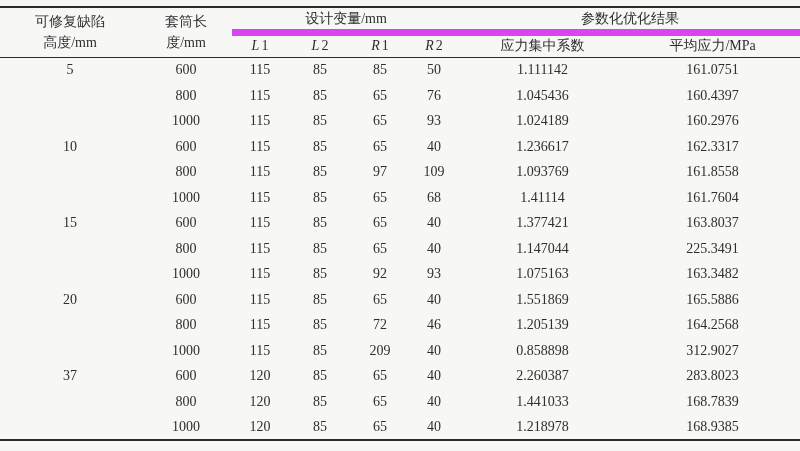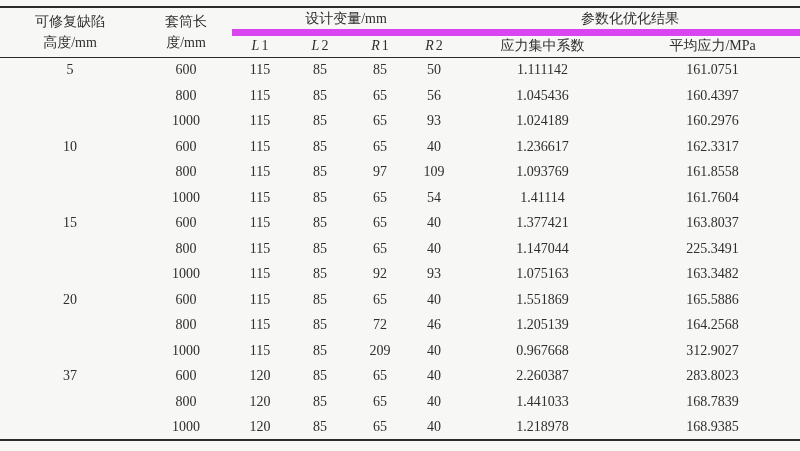--- a/index.html
+++ b/index.html
@@ -111,21 +111,21 @@
     <td>1.111142</td>
     <td>161.0751</td>
   </tr>
 
   <tr>
     <td></td>
     <td>800</td>
     <td>115</td>
     <td>85</td>
     <td>65</td>
-    <td>56</td>
+    <td>76</td>
     <td>1.045436</td>
     <td>160.4397</td>
   </tr>
 
   <tr>
     <td></td>
     <td>1000</td>
     <td>115</td>
     <td>85</td>
     <td>65</td>
@@ -155,21 +155,21 @@
     <td>1.093769</td>
     <td>161.8558</td>
   </tr>
 
   <tr>
     <td></td>
     <td>1000</td>
     <td>115</td>
     <td>85</td>
     <td>65</td>
-    <td>54</td>
+    <td>68</td>
     <td>1.41114</td>
     <td>161.7604</td>
   </tr>
 
   <tr>
     <td>15</td>
     <td>600</td>
     <td>115</td>
     <td>85</td>
     <td>65</td>
@@ -222,21 +222,21 @@
     <td>164.2568</td>
   </tr>
 
   <tr>
     <td></td>
     <td>1000</td>
     <td>115</td>
     <td>85</td>
     <td>209</td>
     <td>40</td>
-    <td>0.967668</td>
+    <td>0.858898</td>
     <td>312.9027</td>
   </tr>
 
   <tr>
     <td>37</td>
     <td>600</td>
     <td>120</td>
     <td>85</td>
     <td>65</td>
     <td>40</td>

